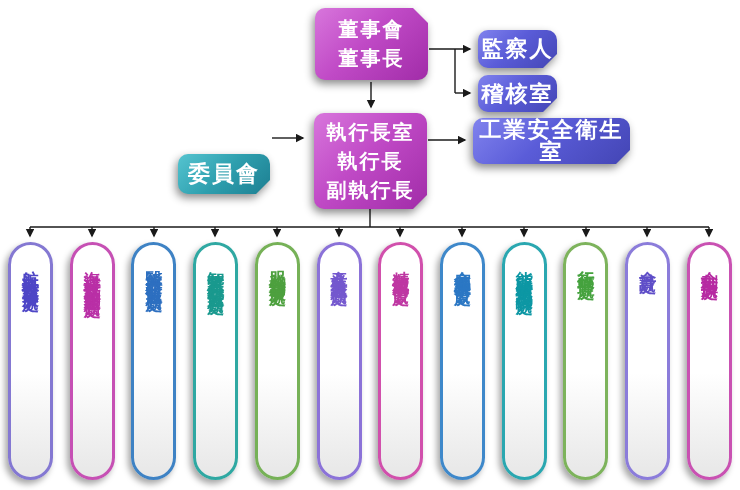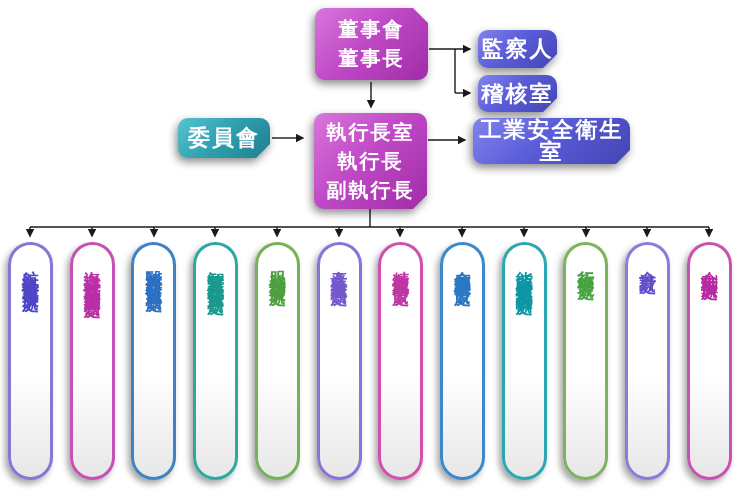--- a/index.html
+++ b/index.html
@@ -88,21 +88,21 @@
 
   <div class="node-wrap" id="executive-wrap">
     <div class="node chamfer-br" style="background: linear-gradient(135deg, rgb(216, 118, 220) 0%, rgb(192, 74, 198) 45%, rgb(161, 44, 168) 100%);">
       <span class="ln">執行長室</span>
       <span class="ln">執行長</span>
       <span class="ln">副執行長</span>
     </div>
   </div>
 
   <div class="node-wrap" id="committee-wrap">
-    <div class="node chamfer-br" style="background: linear-gradient(135deg, rgb(85, 196, 208) 0%, rgb(46, 159, 174) 50%, rgb(29, 127, 146) 100%);">
+    <div class="node chamfer-br" style="background: linear-gradient(135deg, rgb(85, 196, 208) 0%, rgb(46, 159, 174) 50%, rgb(29, 127, 146) 100%); margin-top: 36px;">
       <span class="ln-sm">委員會</span>
     </div>
   </div>
 
   <div class="node-wrap" id="supervisor-wrap">
     <div class="node chamfer-br" style="background: linear-gradient(135deg, rgb(129, 131, 238) 0%, rgb(90, 92, 216) 45%, rgb(67, 69, 180) 100%);">
       <span class="ln-sm">監察人</span>
     </div>
   </div>
 

